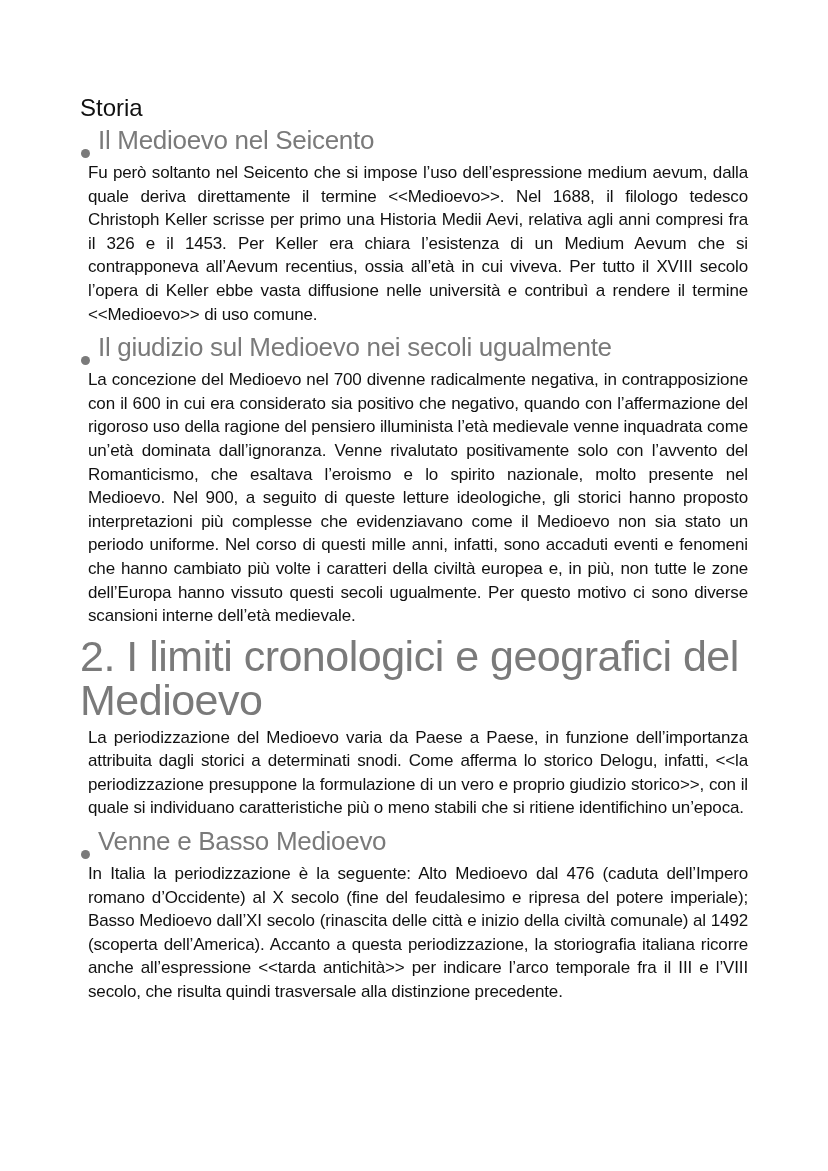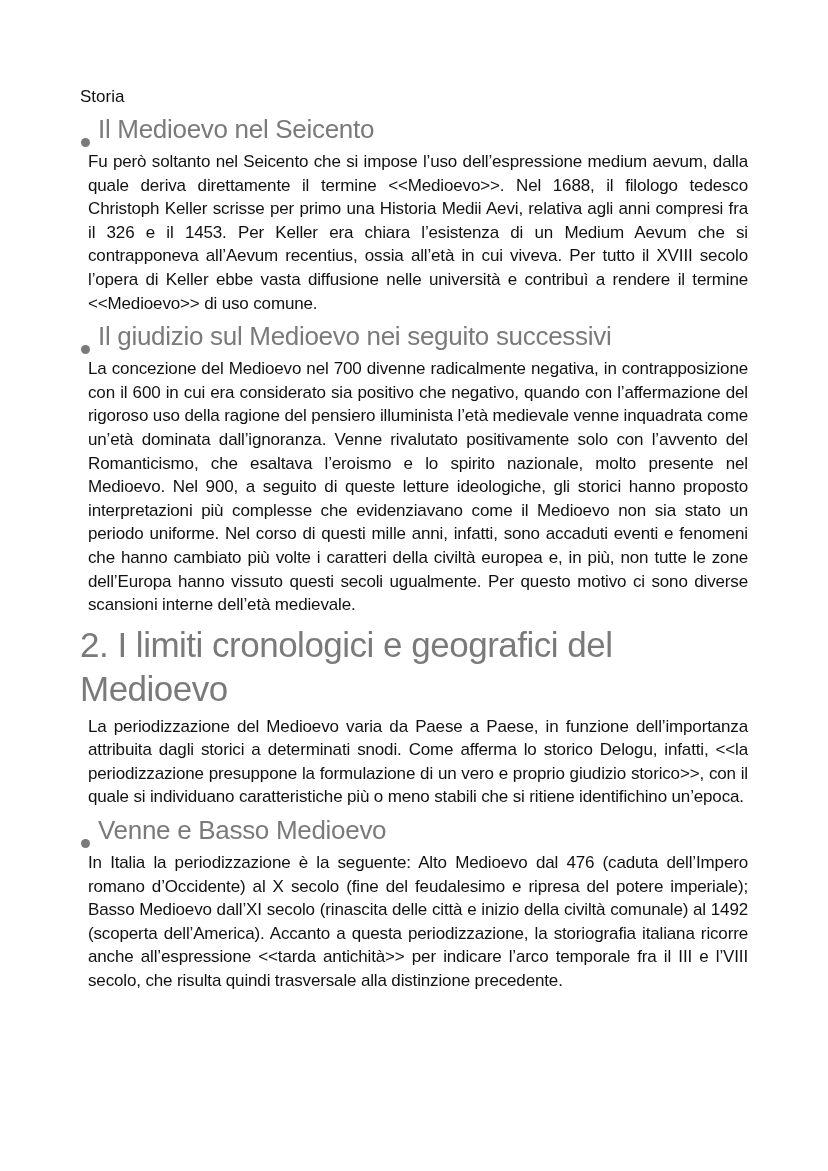--- a/index.html
+++ b/index.html
@@ -15,24 +15,24 @@
       font-family: "Liberation Sans", "DejaVu Sans", sans-serif;
       color: #111111;
     }
     .page {
       position: absolute;
       left: 80px;
       top: 84px;
       width: 668px;
     }
     .subject {
-      font-size: 17px;
+      font-size: 24px;
       line-height: 26px;
       color: #111;
-      margin: 0 0 2px 0;
+      margin: 11px 0 2px 0;
     }
     .h2 {
       font-size: 26px;
       line-height: 34px;
       color: #7a7a7a;
       font-weight: normal;
       margin: 0 0 4px 0;
       letter-spacing: -0.3px;
       display: flex;
       align-items: flex-end;
@@ -42,21 +42,21 @@
       width: 9px;
       height: 9px;
       border-radius: 50%;
       background: #7a7a7a;
       margin: 0 8px 0 1px;
       flex: 0 0 auto;
       position: relative;
       top: 1px;
     }
     .h1 {
-      font-size: 35px;
+      font-size: 43px;
       line-height: 44px;
       color: #7a7a7a;
       font-weight: normal;
       margin: 6px 0 4px 0;
       letter-spacing: -0.5px;
     }
     .para {
       font-size: 17px;
       line-height: 23.6px;
       text-align: justify;
@@ -75,21 +75,21 @@
     <h2 class="h2">
       <span class="bullet"></span>
       <span>Il Medioevo nel Seicento</span>
     </h2>
     <p class="para">Fu però soltanto nel Seicento che si impose l’uso dell’espressione medium aevum, dalla quale deriva direttamente il termine &lt;&lt;Medioevo&gt;&gt;. Nel 1688, il filologo tedesco Christoph Keller scrisse per primo una Historia Medii Aevi, relativa agli anni compresi fra il 326 e il 1453. Per Keller era chiara l’esistenza di un Medium Aevum che si contrapponeva all’Aevum recentius, ossia all’età in cui viveva. Per tutto il XVIII secolo l’opera di Keller ebbe vasta diffusione nelle università e contribuì a rendere il termine &lt;&lt;Medioevo&gt;&gt; di uso comune.</p>
   </section>
 
   <section>
     <h2 class="h2">
       <span class="bullet"></span>
-      <span>Il giudizio sul Medioevo nei seguito successivi</span>
+      <span>Il giudizio sul Medioevo nei secoli ugualmente</span>
     </h2>
     <p class="para">La concezione del Medioevo nel 700 divenne radicalmente negativa, in contrapposizione con il 600 in cui era considerato sia positivo che negativo, quando con l’affermazione del rigoroso uso della ragione del pensiero illuminista l’età medievale venne inquadrata come un’età dominata dall’ignoranza. Venne rivalutato positivamente solo con l’avvento del Romanticismo, che esaltava l’eroismo e lo spirito nazionale, molto presente nel Medioevo. Nel 900, a seguito di queste letture ideologiche, gli storici hanno proposto interpretazioni più complesse che evidenziavano come il Medioevo non sia stato un periodo uniforme. Nel corso di questi mille anni, infatti, sono accaduti eventi e fenomeni che hanno cambiato più volte i caratteri della civiltà europea e, in più, non tutte le zone dell’Europa hanno vissuto questi secoli ugualmente. Per questo motivo ci sono diverse scansioni interne dell’età medievale.</p>
   </section>
 
   <section>
     <h1 class="h1">2. I limiti cronologici e geografici del Medioevo</h1>
     <p class="para">La periodizzazione del Medioevo varia da Paese a Paese, in funzione dell’importanza attribuita dagli storici a determinati snodi. Come afferma lo storico Delogu, infatti, &lt;&lt;la periodizzazione presuppone la formulazione di un vero e proprio giudizio storico&gt;&gt;, con il quale si individuano caratteristiche più o meno stabili che si ritiene identifichino un’epoca.</p>
   </section>
 
   <section>

